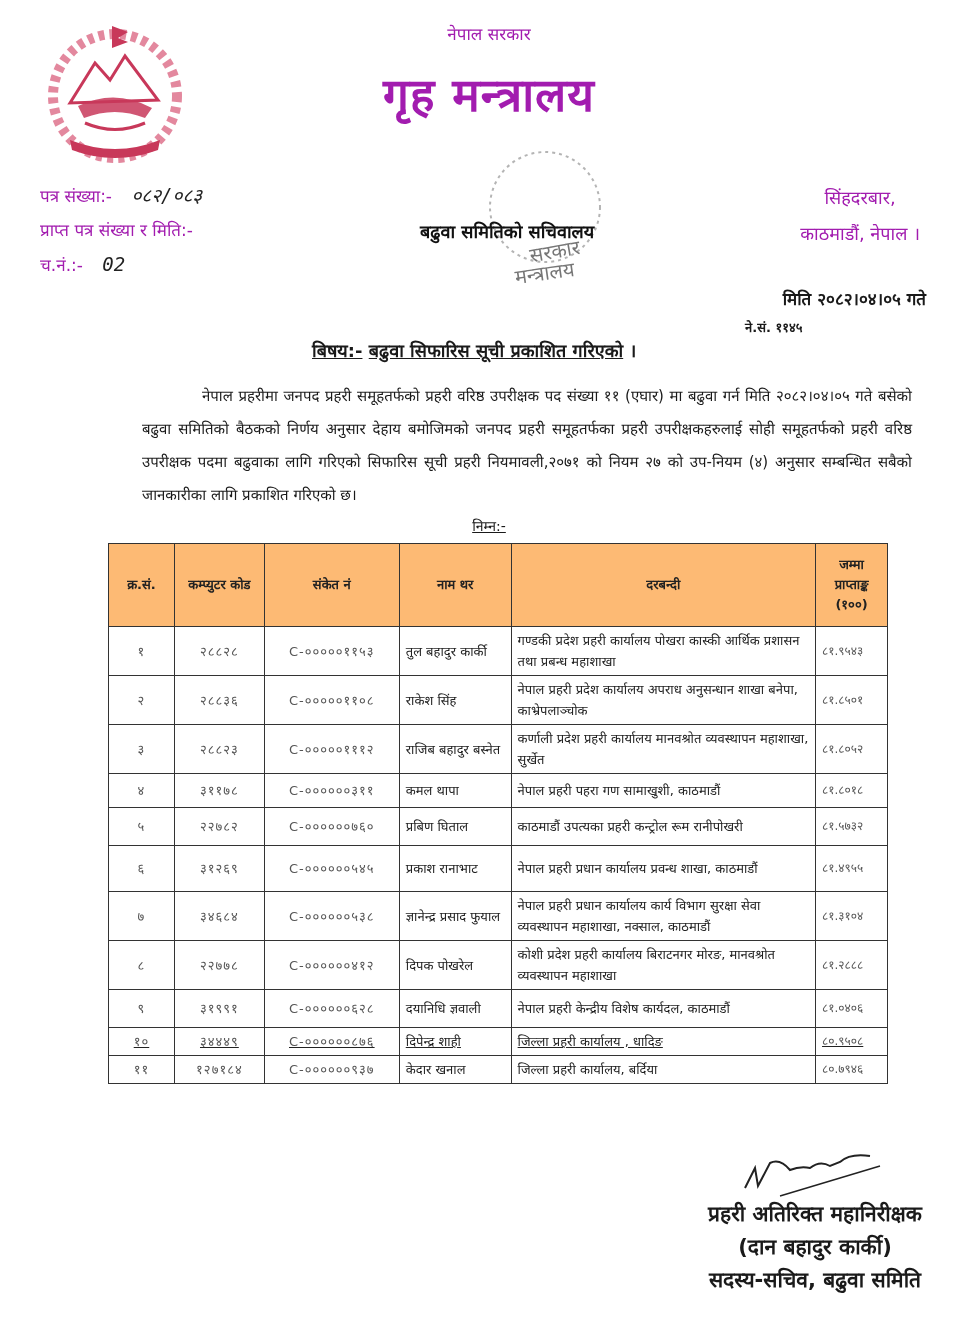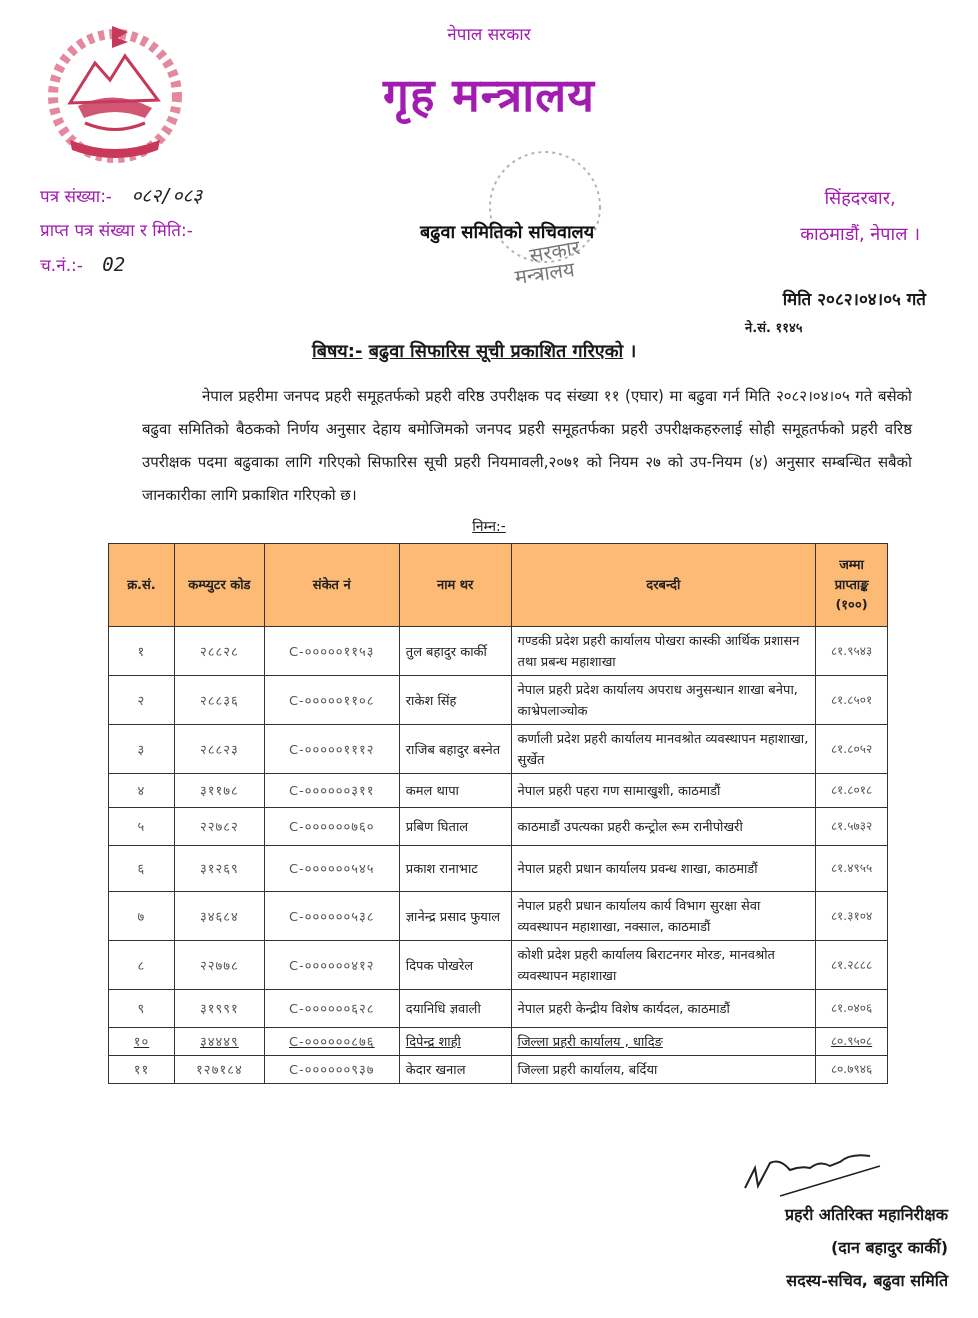--- a/index.html
+++ b/index.html
@@ -26,23 +26,23 @@
   .below { left: 0; width: 978px; top: 516px; text-align: center; font-size: 14px; text-decoration: underline; }
   table.list {
     position: absolute; left: 108px; top: 543px; width: 780px; border-collapse: collapse;
     font-size: 13px; color: #222;
   }
   table.list th, table.list td { border: 1px solid #333; padding: 3px 6px; vertical-align: middle; }
   table.list th { background: #fdba74; font-weight: bold; text-align: center; height: 76px; line-height: 20px; }
   table.list td { line-height: 21px; }
   td.c { text-align: center; }
   td.num { color: #555; text-align: center; letter-spacing: 1px; }
-  td.score { color: #555; text-align: center; font-size: 12px; }
+  td.score { color: #555; font-size: 12px; }
   .sig-scribble { left: 740px; top: 1148px; width: 150px; height: 52px; }
-  .sign-block { left: 718px; width: 230px; top: 1198px; text-align: right; font-size: 16px; font-weight: bold; line-height: 33px; }
+  .sign-block { left: 700px; width: 230px; top: 1198px; text-align: center; font-size: 21px; font-weight: bold; line-height: 33px; }
 </style>
 </head>
 <body>
 
 <svg class="abs emblem" viewBox="0 0 150 150">
   <circle cx="75" cy="78" r="62" fill="none" stroke="#d9607e" stroke-width="10" stroke-dasharray="6 5" opacity="0.75"></circle>
   <polygon points="72,8 72,30 88,24 78,20 88,14" fill="#c8385a"></polygon>
   <path d="M30 85 L55 45 L70 62 L85 38 L118 82 Z" fill="none" stroke="#c8385a" stroke-width="3"></path>
   <path d="M38 88 Q75 70 112 90 L105 100 Q75 88 44 100 Z" fill="#c8385a" opacity="0.85"></path>
   <path d="M45 105 Q75 118 105 105" fill="none" stroke="#c8385a" stroke-width="3"></path>

